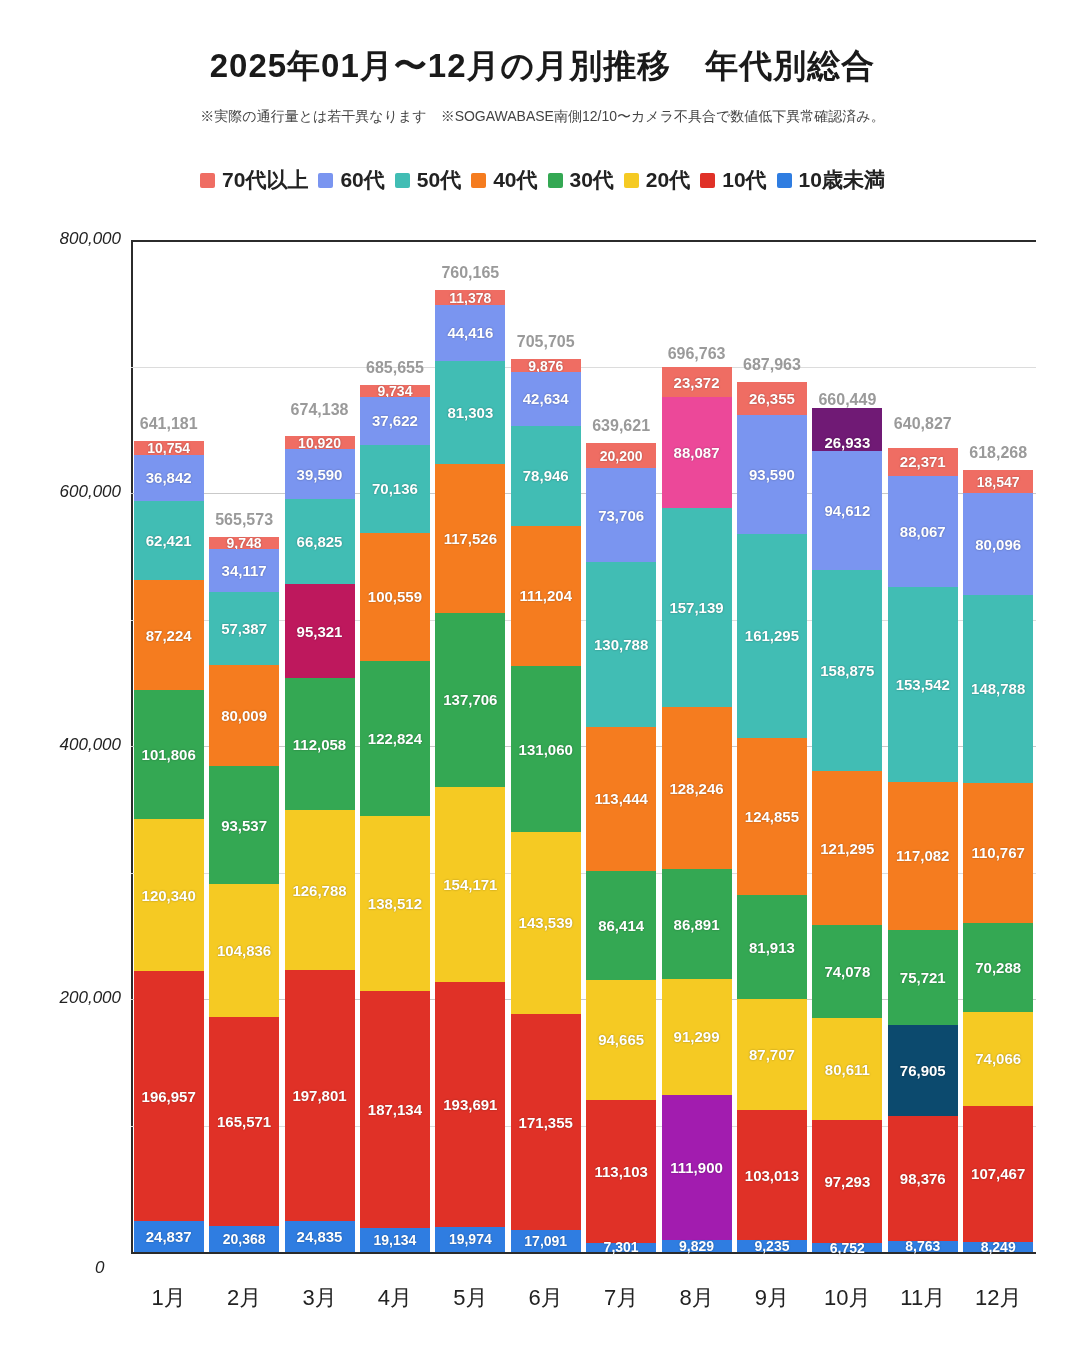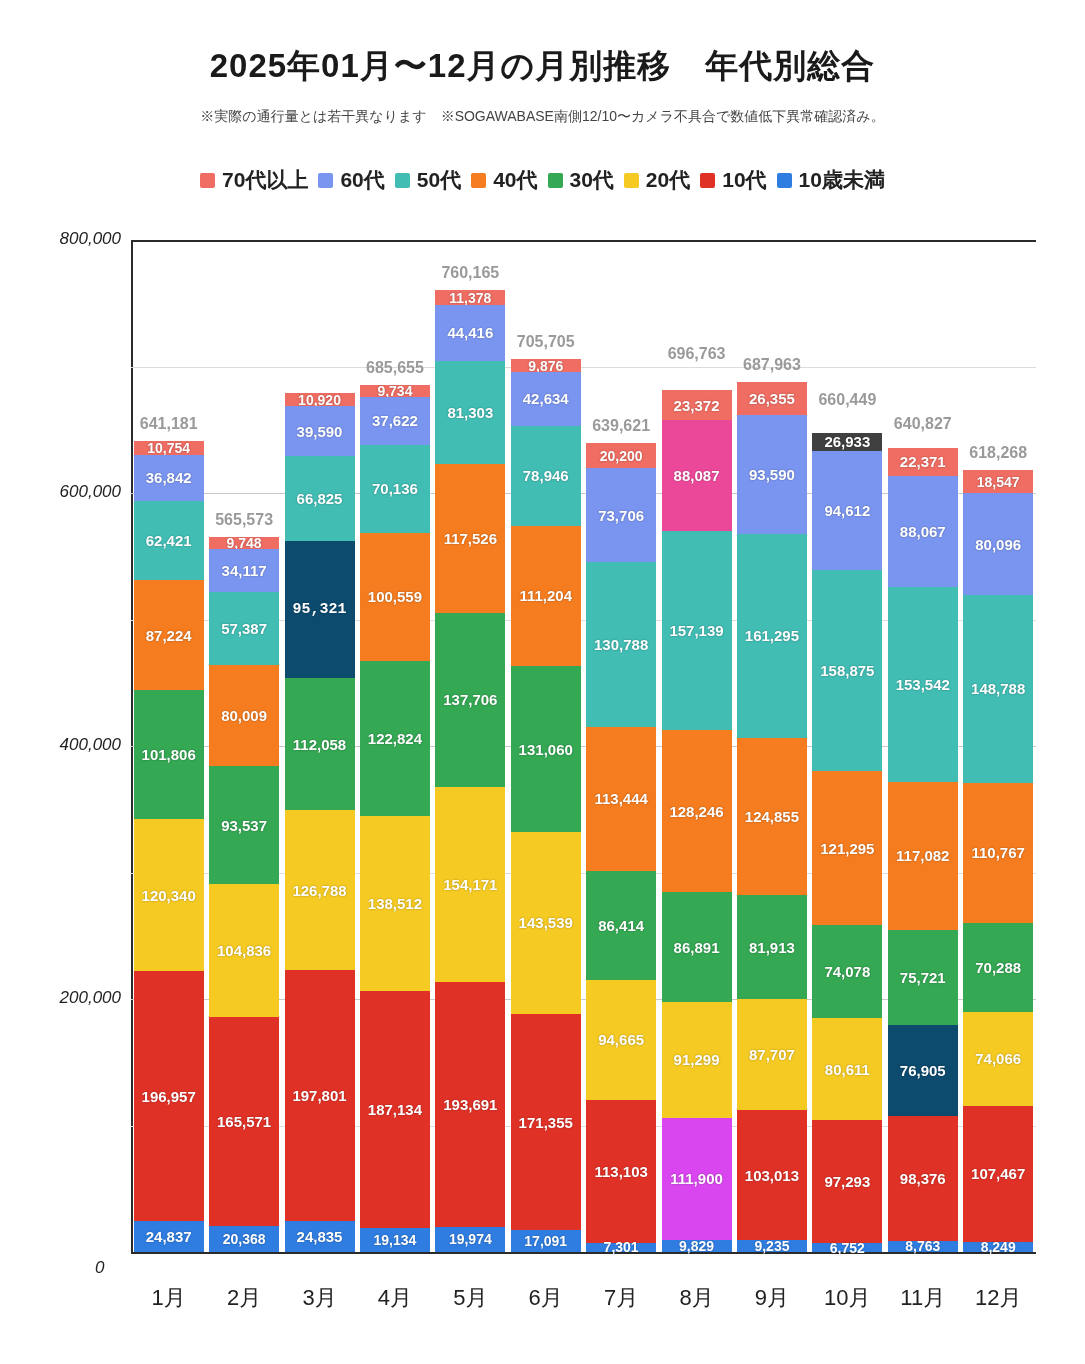--- a/index.html
+++ b/index.html
@@ -188,21 +188,21 @@
         <div class="total-label" style="bottom: 833px;">674,138</div>
         <div class="seg" style="height: 13.8138px; background: rgb(239, 109, 99);">
           <span class="seg-label" style="font-size: 14px;">10,920</span>
         </div>
         <div class="seg" style="height: 50.0813px; background: rgb(122, 149, 240);">
           <span class="seg-label">39,590</span>
         </div>
         <div class="seg" style="height: 84.5336px; background: rgb(65, 189, 180);">
           <span class="seg-label">66,825</span>
         </div>
-        <div class="seg" style="height: 137px; background: #0c4a6e; font-family: Liberation Mono, monospace;">
+        <div class="seg" style="height: 94px; background: #be185d;">
           <span class="seg-label">95,321</span>
         </div>
         <div class="seg" style="height: 132px; background: rgb(52, 168, 83);">
           <span class="seg-label">112,058</span>
         </div>
         <div class="seg" style="height: 160.387px; background: rgb(245, 202, 35);">
           <span class="seg-label">126,788</span>
         </div>
         <div class="seg" style="height: 250.218px; background: rgb(224, 49, 39);">
           <span class="seg-label">197,801</span>
@@ -332,21 +332,21 @@
         </div>
         <div class="seg" style="height: 162.231px; background: rgb(245, 124, 31);">
           <span class="seg-label">128,246</span>
         </div>
         <div class="seg" style="height: 109.917px; background: rgb(52, 168, 83);">
           <span class="seg-label">86,891</span>
         </div>
         <div class="seg" style="height: 115.493px; background: rgb(245, 202, 35);">
           <span class="seg-label">91,299</span>
         </div>
-        <div class="seg" style="height: 122px; background: #d946ef;">
+        <div class="seg" style="height: 145px; background: #a21caf;">
           <span class="seg-label">111,900</span>
         </div>
         <div class="seg" style="height: 12.4337px; background: rgb(47, 125, 225);">
           <span class="seg-label" style="font-size: 14px;">9,829</span>
         </div>
       </div>
       <div class="bar-col">
         <div class="total-label" style="bottom: 878.273px;">687,963</div>
         <div class="seg" style="height: 33.3391px; background: rgb(239, 109, 99);">
           <span class="seg-label">26,355</span>
@@ -368,21 +368,21 @@
         </div>
         <div class="seg" style="height: 130.311px; background: rgb(224, 49, 39);">
           <span class="seg-label">103,013</span>
         </div>
         <div class="seg" style="height: 11.6823px; background: rgb(47, 125, 225);">
           <span class="seg-label" style="font-size: 14px;">9,235</span>
         </div>
       </div>
       <div class="bar-col">
         <div class="total-label" style="bottom: 843.468px;">660,449</div>
-        <div class="seg" style="height: 18px; background: #404040;">
+        <div class="seg" style="height: 43px; background: #701a75; align-items: flex-end;">
           <span class="seg-label">26,933</span>
         </div>
         <div class="seg" style="height: 119.684px; background: rgb(122, 149, 240);">
           <span class="seg-label">94,612</span>
         </div>
         <div class="seg" style="height: 200.977px; background: rgb(65, 189, 180);">
           <span class="seg-label">158,875</span>
         </div>
         <div class="seg" style="height: 153.438px; background: rgb(245, 124, 31);">
           <span class="seg-label">121,295</span>

